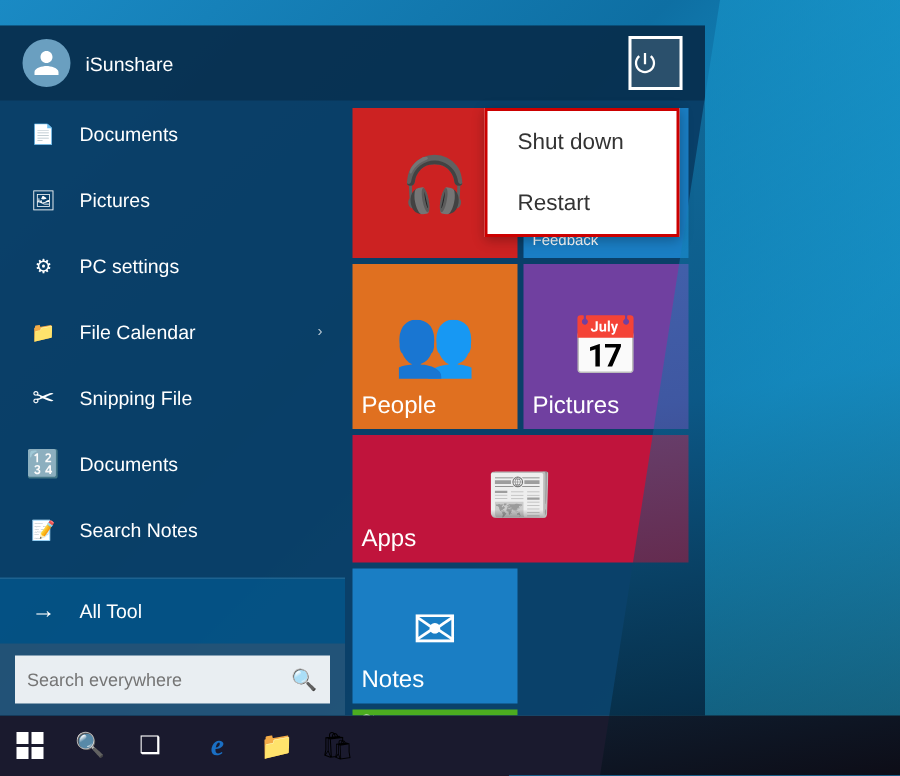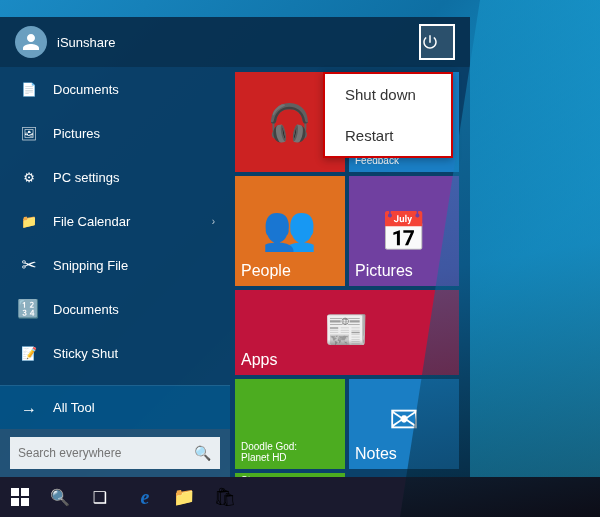--- a/index.html
+++ b/index.html
@@ -364,21 +364,21 @@
             <span>Snipping File</span>
           </div>
 
           <div class="sidebar-item">
             <div class="sidebar-icon" style="font-size:18px;">🔢</div>
             <span>Documents</span>
           </div>
 
           <div class="sidebar-item">
             <div class="sidebar-icon">📝</div>
-            <span>Sticky Shut</span>
+            <span>Search Notes</span>
           </div>
 
           <div class="sidebar-item">
             <div class="sidebar-icon">🎨</div>
 
           </div>
 
         </div>
 
         <div class="sidebar-item all-apps-item" style="border-top:1px solid rgba(255,255,255,0.1);">
@@ -413,23 +413,20 @@
         <div class="tile tile-calendar" style="height:110px; background:#7040a0; position:relative;">
           <div style="font-size:38px; margin-bottom:24px;">📅</div>
           <span class="tile-label">Pictures</span>
         </div>
 
         <div class="tile tile-news" style="height:85px; background:#c0143c; grid-column: span 2; position:relative;">
           <div style="font-size:36px; margin-bottom:16px;">📰</div>
           <span class="tile-label">Apps</span>
         </div>
 
-        <div class="tile" style="height:90px; background:#4cac20; position:relative; display:flex; flex-direction:column; justify-content:flex-end; padding:6px;">
-          <span style="font-size:10px; color:white; position:absolute; bottom:6px; left:6px;">Doodle God:<br>Planet HD</span>
-        </div>
 
         <div class="tile" style="height:90px; background:#1a7ec4; position:relative;">
           <div style="font-size:36px; margin-bottom:20px;">✉</div>
           <span class="tile-label">Notes</span>
         </div>
 
         <div style="grid-column: 1; display:flex; align-items:center; padding:2px 6px; background:#4cac20;">
           <span style="color:white; font-size:10px;">Store</span>
         </div>
 

